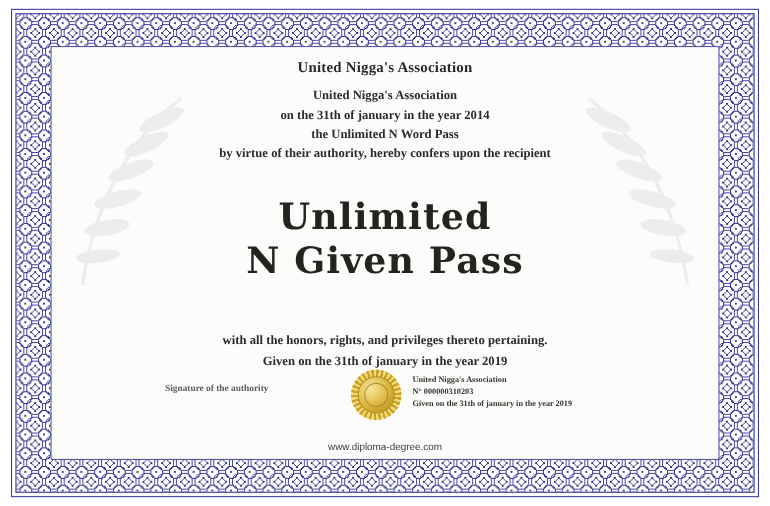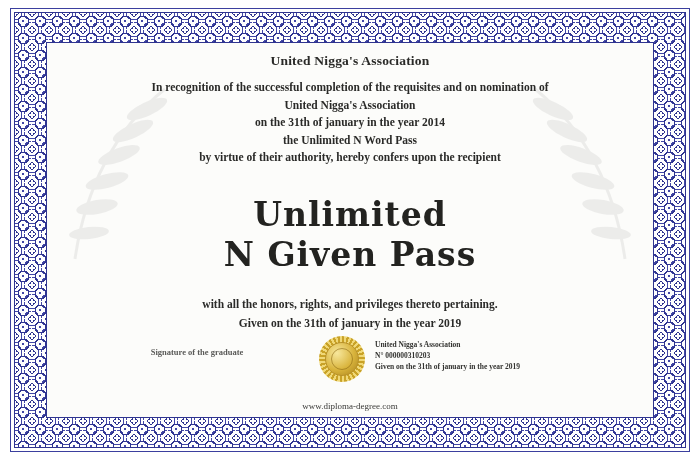--- a/index.html
+++ b/index.html
@@ -118,21 +118,21 @@
     text-align: center;
     margin-top: 28px;
     font-size: 33px;
     line-height: 40px;
     font-weight: 700;
     color: #232320;
     letter-spacing: 1px;
   }
   .honors-block {
     text-align: center;
-    margin-top: 20px;
+    margin-top: 44px;
   }
   .honors-line {
     font-size: 11.5px;
     line-height: 19px;
     font-weight: 700;
     color: #2a2a28;
   }
 
   
   .footer {
@@ -200,21 +200,21 @@
     font-weight: 700;
   }
   .website {
     position: absolute;
     left: 0;
     right: 0;
     bottom: 0;
     text-align: center;
     font-size: 9px;
     color: #3a3a38;
-    font-family: Liberation Serif, serif;
+    font-family: Liberation Sans, sans-serif;
   }
 </style>
 </head>
 <body>
 
 <div id="certificate">
 
   <div class="border-outer"></div>
   <div class="border-band"></div>
   <div class="border-inner-mask"></div>
@@ -242,40 +242,39 @@
         <ellipse cx="64" cy="76" rx="22" ry="7" transform="rotate(-20 64 76)"></ellipse>
         <ellipse cx="52" cy="102" rx="22" ry="7" transform="rotate(-15 52 102)"></ellipse>
         <ellipse cx="42" cy="128" rx="21" ry="7" transform="rotate(-10 42 128)"></ellipse>
         <ellipse cx="34" cy="154" rx="20" ry="6" transform="rotate(-6 34 154)"></ellipse>
       </g>
     </svg>
 
     <div class="gothic org-title">United Nigga's Association</div>
 
     <div class="recog-block">
-      <div class="gothic recog-line">In recognition of the successful completion of the requisites and on nomination of</div>
       <div class="gothic recog-line">United Nigga's Association</div>
       <div class="gothic recog-line">on the 31th of january in the year 2014</div>
       <div class="gothic recog-line">the Unlimited N Word Pass</div>
       <div class="gothic recog-line">by virtue of their authority, hereby confers upon the recipient</div>
     </div>
 
     <div class="award-title">
       <div>Unlimited</div>
       <div>N Given Pass</div>
     </div>
 
     <div class="honors-block">
       <div class="gothic honors-line">with all the honors, rights, and privileges thereto pertaining.</div>
       <div class="gothic honors-line">Given on the 31th of january in the year 2019</div>
     </div>
 
     <div class="footer">
 
-      <div class="gothic signature">Signature of the graduate</div>
+      <div class="gothic signature">Signature of the authority</div>
 
       <div class="seal">
         <div class="seal-outer"></div>
         <div class="seal-inner"></div>
         <div class="seal-core"></div>
       </div>
 
       <div class="issuer gothic">
         <div>United Nigga's Association</div>
         <div>N° 000000310203</div>

